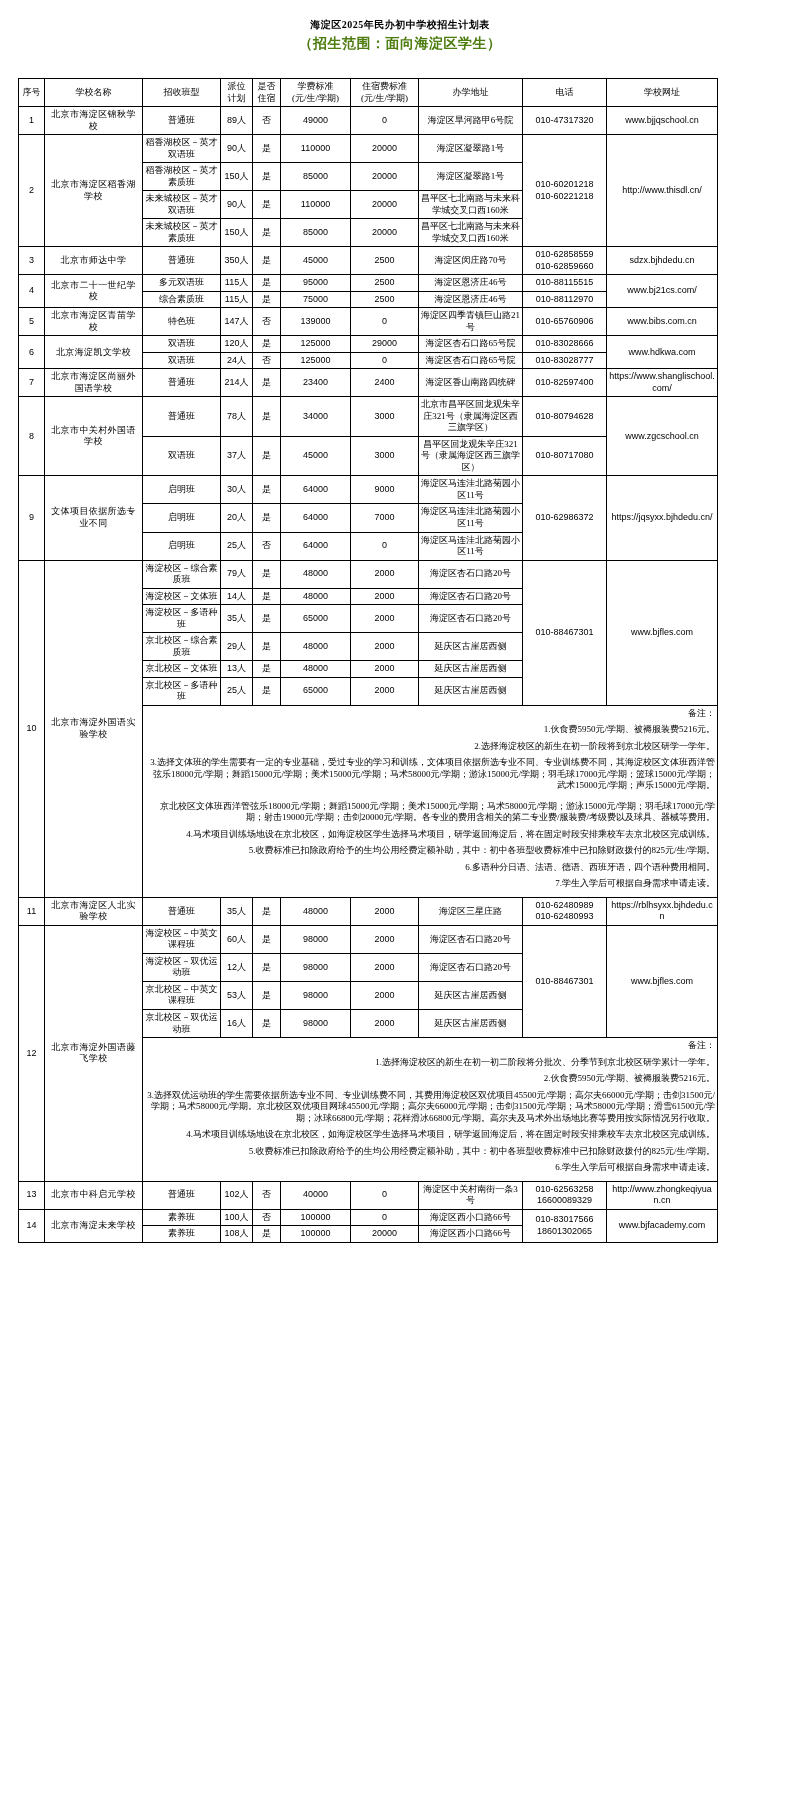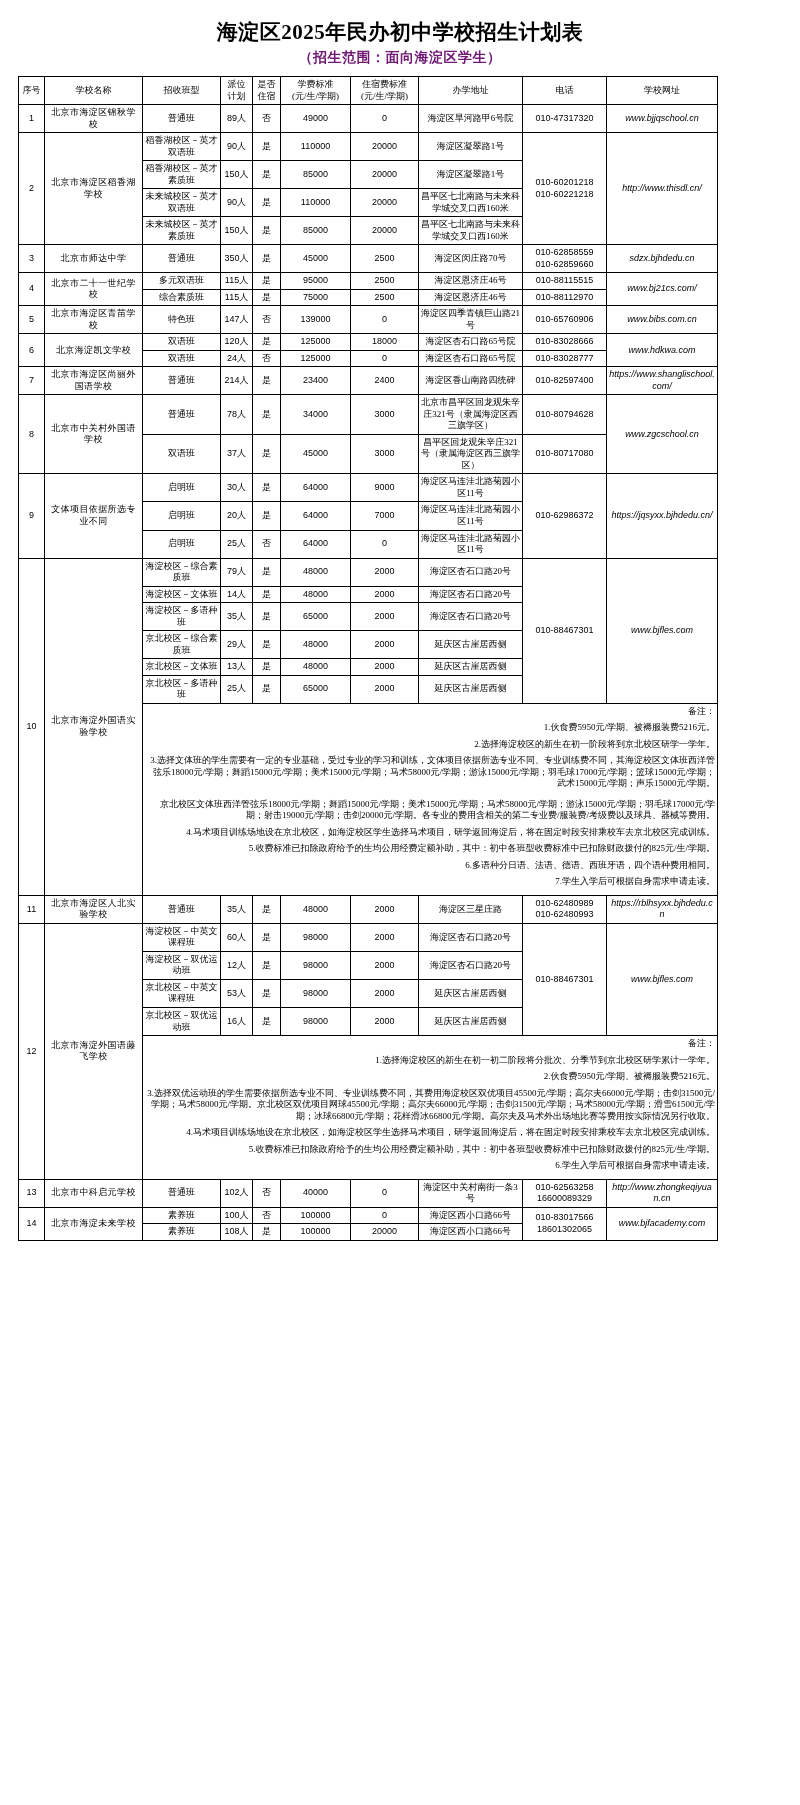--- a/index.html
+++ b/index.html
@@ -4,32 +4,32 @@
 <style>
   html,body{margin:0;padding:0;background:#ffffff;}
   body{
     width:800px;
     font-family:"Liberation Serif","DejaVu Serif",serif;
     color:#000;
   }
   .page{width:800px;box-sizing:border-box;padding:10px 18px 6px 18px;}
   .title{
     text-align:center;
-    font-size:21px;
+    font-size:10px;
     font-weight:bold;
     letter-spacing:.5px;
     margin:8px 0 3px 0;
     font-family:"Liberation Serif","DejaVu Serif",serif;
   }
   .subtitle{
     text-align:center;
     font-size:14px;
     font-weight:bold;
-    color:#701a75;
-    margin:0 0 9px 0;
+    color:#4d7c0f;
+    margin:0 0 25px 0;
     letter-spacing:.5px;
   }
   table.plan{
     border-collapse:collapse;
     width:700px;
     table-layout:fixed;
     border:1.6px solid #000;
   }
   table.plan td,table.plan th{
     border:1px solid #000;
@@ -42,21 +42,21 @@
     font-weight:normal;
   }
   thead td{
     font-weight:bold;
     font-size:9.5px;
     padding:4px 1px;
     line-height:1.22;
   }
   td.school{text-align:left;padding-left:4px;letter-spacing:.4px;}
   td.addr{text-align:left;padding-left:4px;}
-  td.web{text-align:left;padding-left:5px;font-family:"Liberation Sans","DejaVu Sans",sans-serif;font-size:8px;font-style:italic;}
+  td.web{text-align:left;padding-left:5px;font-family:"Liberation Sans","DejaVu Sans",sans-serif;font-size:8px;}
   td.tel{font-family:"Liberation Sans","DejaVu Sans",sans-serif;font-size:8.5px;line-height:1.5;}
   td.num{font-family:"Liberation Sans","DejaVu Sans",sans-serif;font-size:8.5px;}
   td.idx{font-family:"Liberation Sans","DejaVu Sans",sans-serif;font-size:9px;}
   .rowsep{border-top:1.6px solid #000 !important;}
   .grpend td{border-bottom:1.6px solid #000 !important;}
   td.notes{
     text-align:left;
     padding:5px 6px 6px 6px;
     line-height:1.75;
     font-size:9px;
@@ -225,21 +225,21 @@
           </td>
           <td class="web">www.bibs.com.cn</td>
         </tr>
         <tr class="rowsep">
           <td class="idx" rowspan="2">6</td>
           <td class="school" rowspan="2">北京海淀凯文学校</td>
           <td>双语班</td>
           <td class="num">120人</td>
           <td>是</td>
           <td class="num">125000</td>
-          <td class="num">18000</td>
+          <td class="num">29000</td>
           <td class="addr">海淀区杏石口路65号院</td>
           <td class="tel">010-83028666</td>
           <td class="web" rowspan="2">www.hdkwa.com</td>
         </tr>
         <tr class="grpend">
           <td>双语班</td>
           <td class="num">24人</td>
           <td>否</td>
           <td class="num">125000</td>
           <td class="num">0</td>

